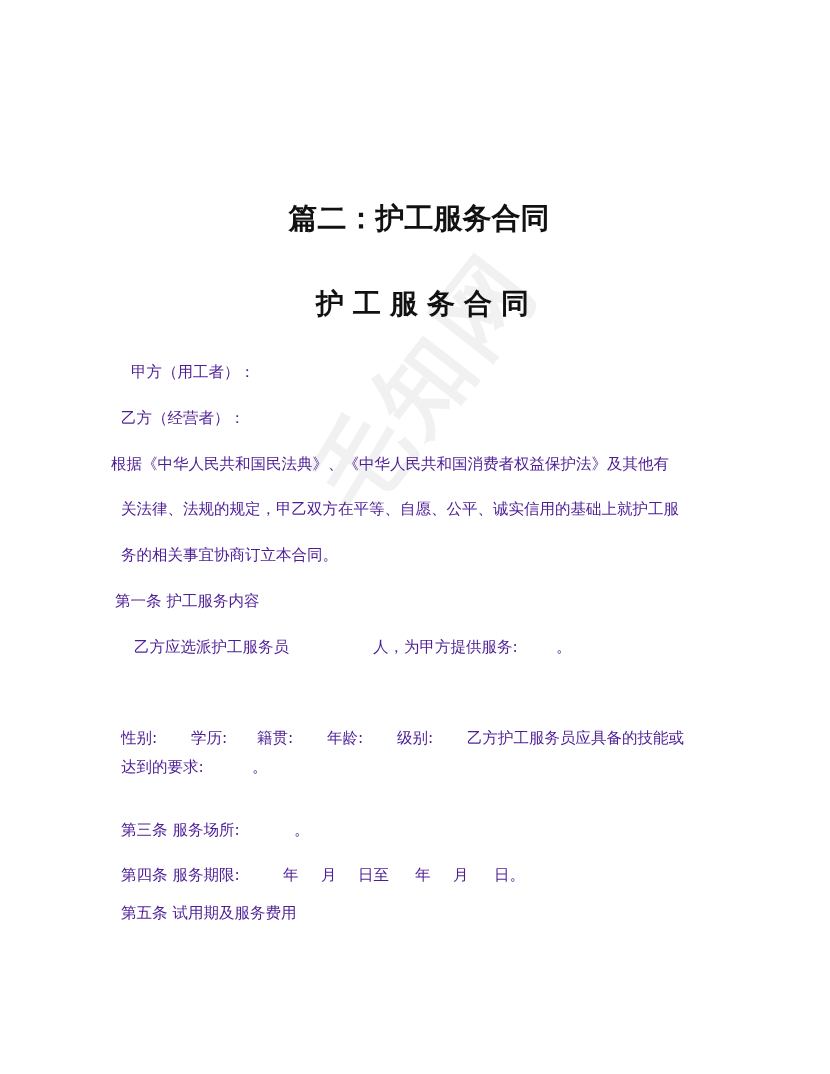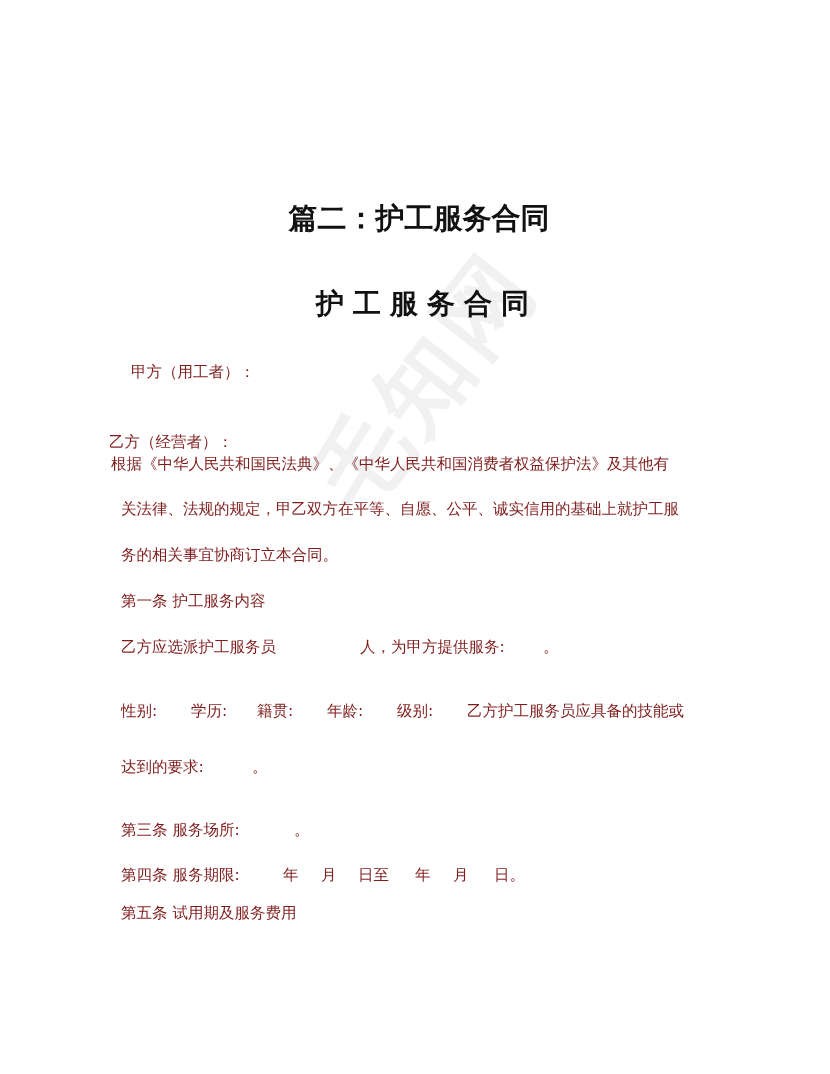--- a/index.html
+++ b/index.html
@@ -65,55 +65,55 @@
       line-height: 40px;
       color: #111111;
       padding-left: 12px;
     }
     .line {
       position: absolute;
       font-family: "DejaVu Sans", "Liberation Sans", sans-serif;
       font-size: 15.5px;
       line-height: 22px;
       white-space: nowrap;
-      color: #7f1d1d;
+      color: #4c1d95;
     }
     .seg {
       position: absolute;
       top: 0;
       white-space: nowrap;
     }
   </style>
 </head>
 <body>
 
 <div class="page">
 
   <div class="watermark">毛知网</div>
 
   <div class="title-1">篇二：护工服务合同</div>
   <div class="title-2">护工服务合同</div>
 
   <div class="line" style="left:131px; top:361px;">甲方（用工者）：</div>
-  <div class="line" style="left:109px; top:407px;margin-top:24px;">乙方（经营者）：</div>
+  <div class="line" style="left:121px; top:407px;">乙方（经营者）：</div>
 
   <div class="line" style="left:111px; top:453px;">根据《中华人民共和国民法典》、《中华人民共和国消费者权益保护法》及其他有</div>
   <div class="line" style="left:121px; top:498px;">关法律、法规的规定，甲乙双方在平等、自愿、公平、诚实信用的基础上就护工服</div>
   <div class="line" style="left:121px; top:544px;">务的相关事宜协商订立本合同。</div>
 
-  <div class="line" style="left:121px; top:590px;">第一条 护工服务内容</div>
+  <div class="line" style="left:115px; top:590px;">第一条 护工服务内容</div>
 
-  <div class="line" style="left:0; top:636px; width:788px; height:22px;">
+  <div class="line" style="left:13px; top:636px; width:788px; height:22px;">
     <span class="seg" style="left:121px;">乙方应选派护工服务员</span>
     <span class="seg" style="left:324px;margin-left:36px;">人，为甲方提供服务:</span>
     <span class="seg" style="left:543px;">。</span>
   </div>
 
 
-  <div class="line" style="left:0; top:700px; width:830px; height:22px;">
+  <div class="line" style="left:0; top:727px; width:830px; height:22px;">
     <span class="seg" style="left:121px;">性别:</span>
     <span class="seg" style="left:191px;">学历:</span>
     <span class="seg" style="left:257px;">籍贯:</span>
     <span class="seg" style="left:327px;">年龄:</span>
     <span class="seg" style="left:397px;">级别:</span>
     <span class="seg" style="left:467px;">乙方护工服务员应具备的技能或</span>
   </div>
 
   <div class="line" style="left:0; top:756px; width:830px; height:22px;">
     <span class="seg" style="left:121px;">达到的要求:</span>

